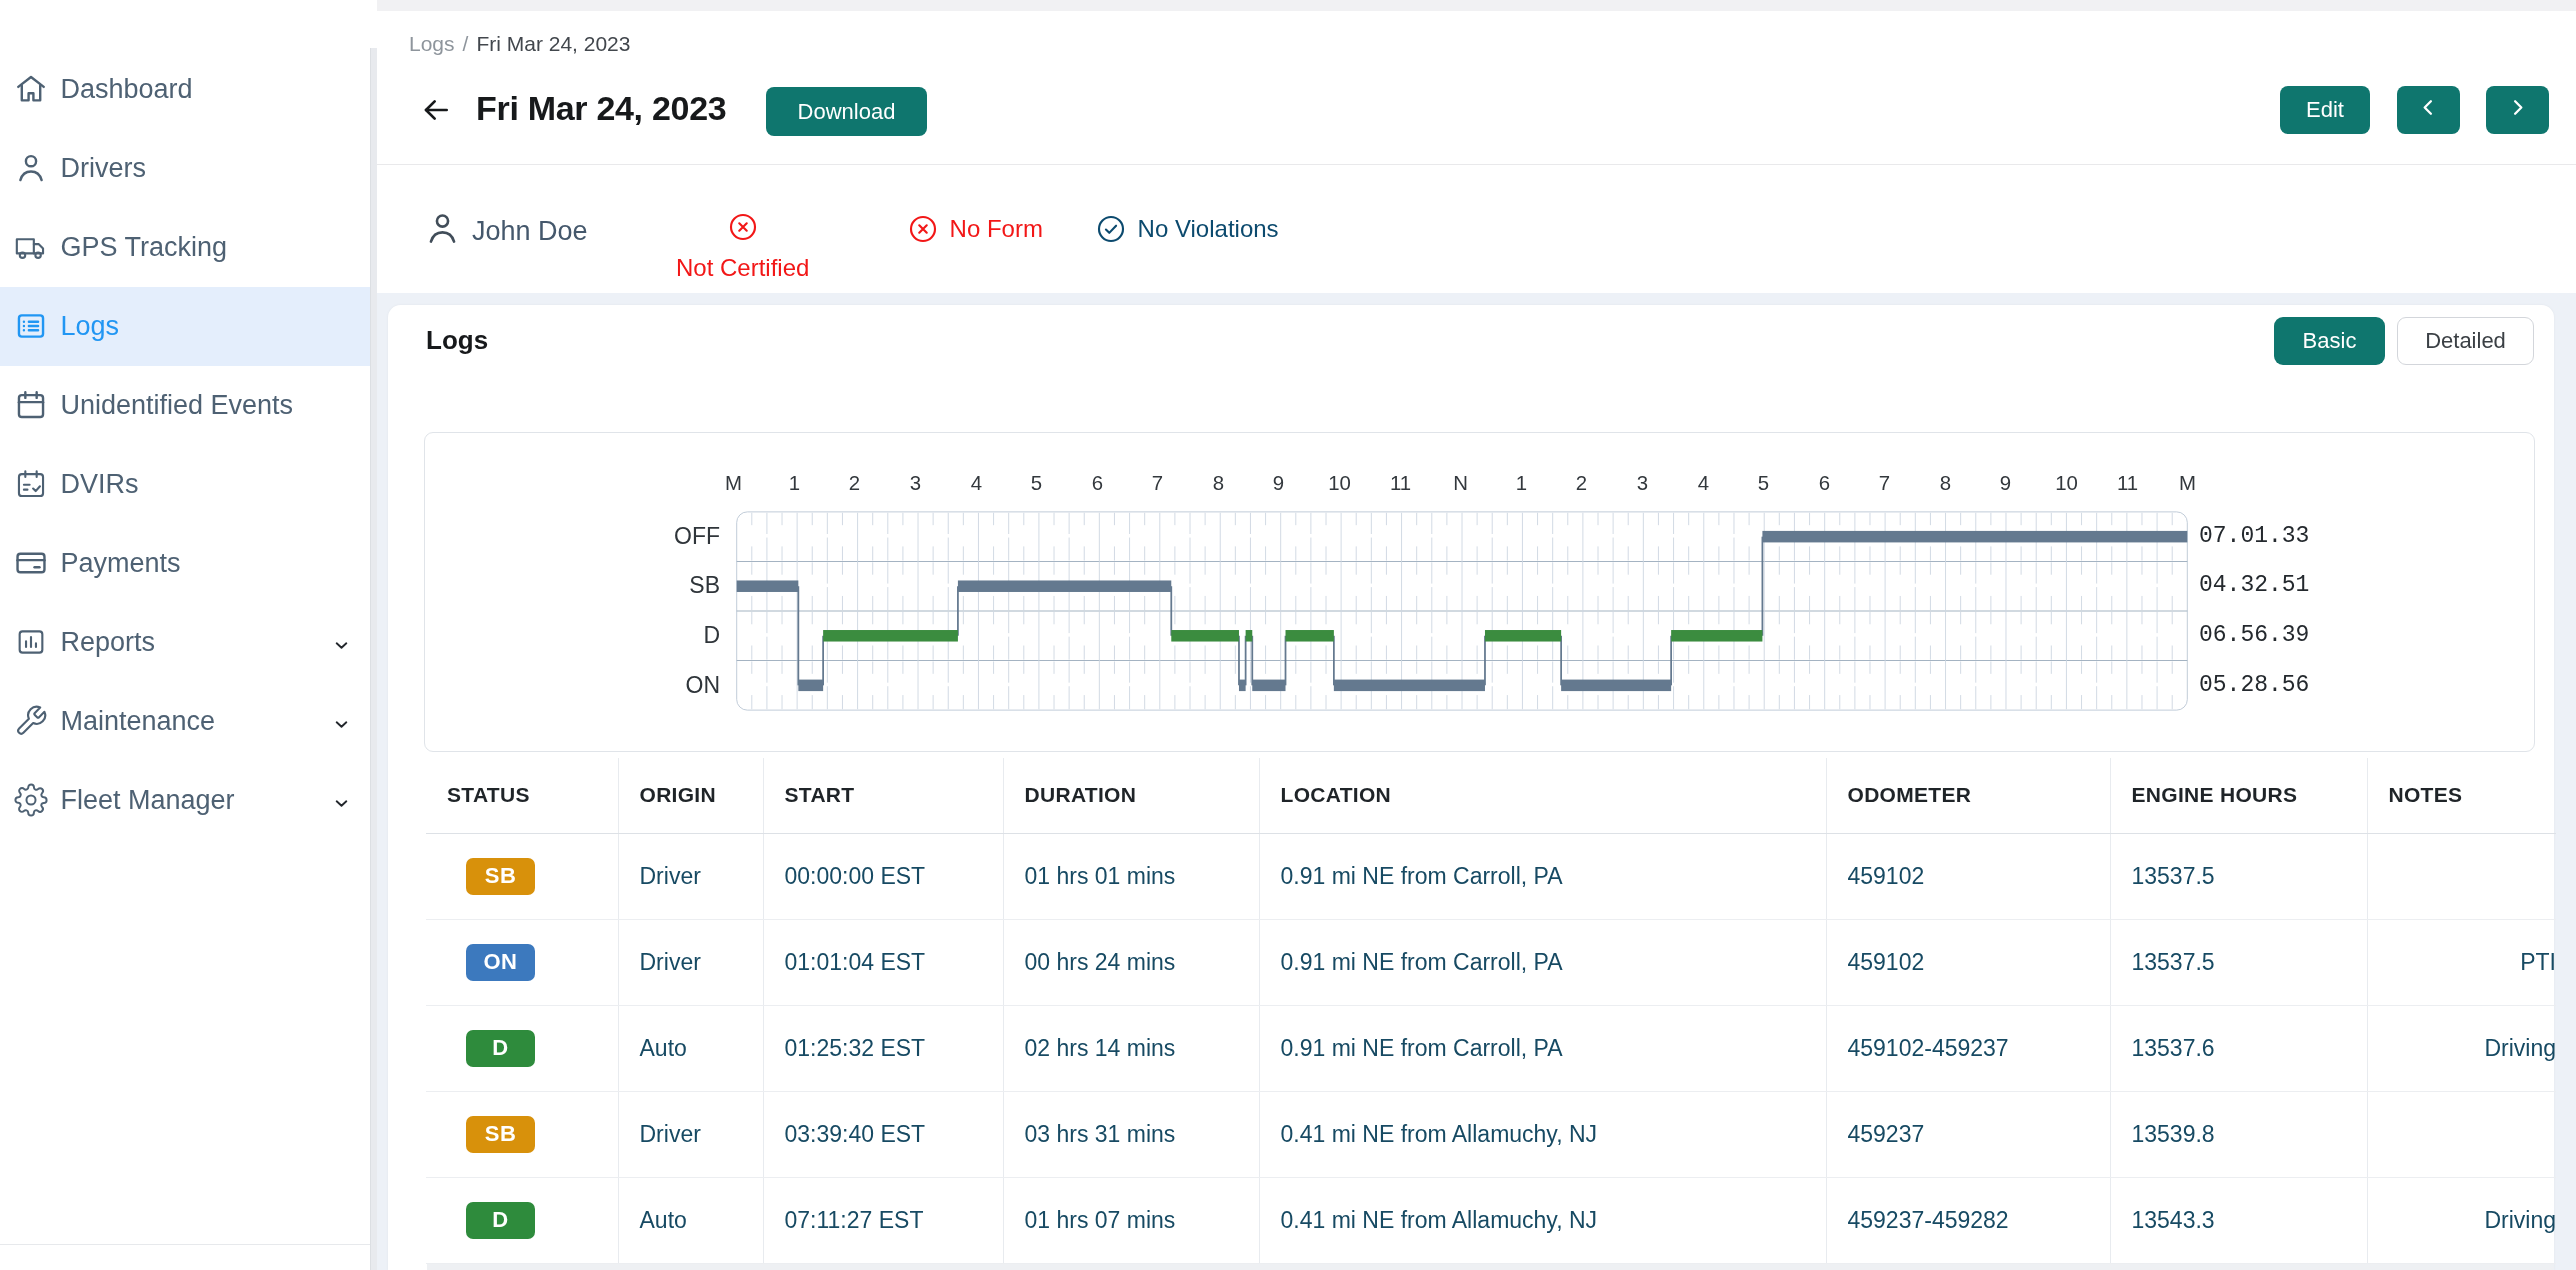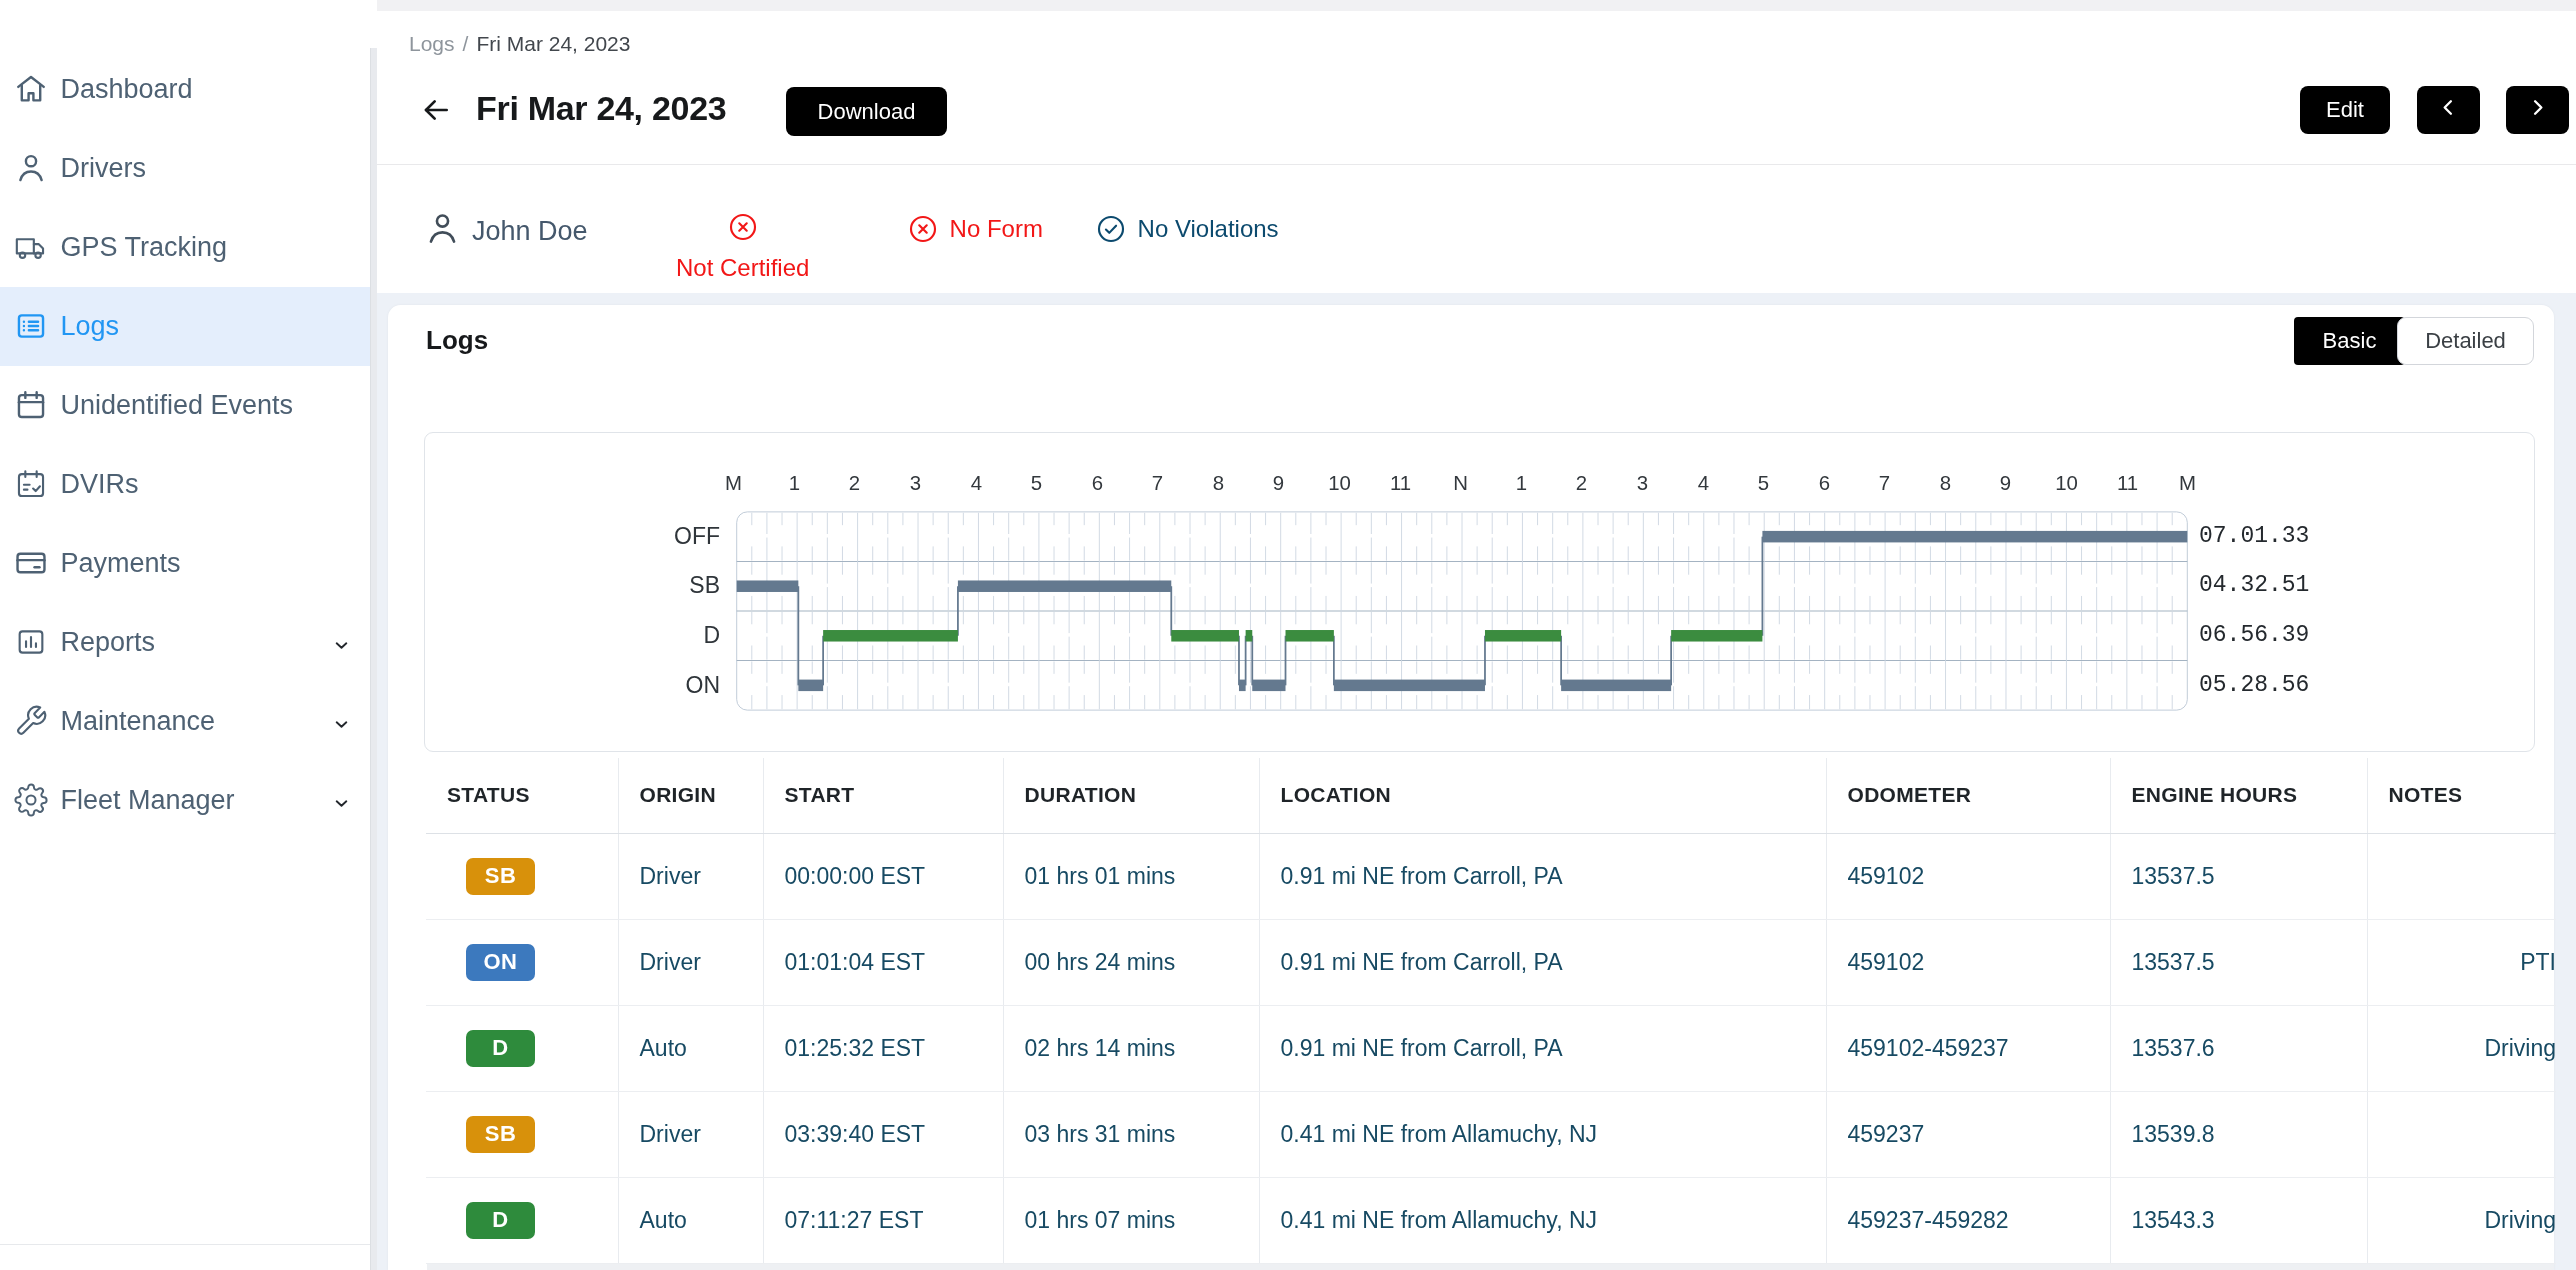--- a/index.html
+++ b/index.html
@@ -24,21 +24,21 @@
   
   .topstrip{left:377px;top:0;width:2199px;height:10.6px;background:#f1f1f3;}
   .breadcrumb{left:409px;top:32px;font-size:21px;color:#8e959c;display:flex;gap:8px;}
   .breadcrumb .crumb-link{color:#8e959c;cursor:pointer;}
   .breadcrumb .crumb-cur{color:#42474d;}
   .back-btn{left:420px;top:91px;width:35px;height:37px;color:#17191b;cursor:pointer;}
   .back-btn svg{width:32px;height:32px;margin-top:2.7px;}
   .page-title{left:476px;top:89px;font-size:34px;font-weight:700;color:#17191b;letter-spacing:-0.3px;}
   .btn{display:flex;align-items:center;justify-content:center;box-sizing:border-box;border-radius:8px;
        font-size:22px;cursor:pointer;border:none;font-family:inherit;}
-  .btn-blue{background:#000000;color:#ffffff;margin-left:20px;}
+  .btn-blue{background:#0f766e;color:#ffffff;}
   .download-btn{left:766px;top:87px;width:161px;height:49px;}
   .edit-btn{left:2280px;top:86px;width:90px;height:48px;}
   .nav-arrow{width:63px;height:48px;}
   .prev-btn{left:2397px;top:86px;}
   .next-btn{left:2486px;top:86px;}
   .nav-arrow svg{width:23px;height:23px;}
   .header-divider{left:377px;top:164px;width:2199px;height:0.9px;background:#e9e9eb;}
 
   
   .driver-icon{left:424px;top:210px;width:37px;height:37px;color:#414d59;}
@@ -48,21 +48,21 @@
   .status-item .sico{width:32px;height:32px;}
   .status-item .sico svg{width:32px;height:32px;}
   .status-error{color:#f21717;}
   .status-ok{color:#0c4a6e;}
 
   
   .content-bg{left:377px;top:293px;width:2199px;height:978px;background:#edf1f7;}
   .card{left:388px;top:305px;width:2166px;height:965px;background:#ffffff;border-radius:12.4px 12.4px 0 0;
         box-shadow:0 0.9px 2.7px rgba(16,24,40,0.05);}
   .logs-title{left:426px;top:325px;font-size:26px;font-weight:700;color:#17191b;}
-  .toggle-basic{left:2274px;top:317px;width:111px;height:48px;border-radius:4px;}
+  .toggle-basic{left:2274px;top:317px;width:111px;height:48px;border-radius:9px;}
   .toggle-detailed{left:2397px;top:317px;width:137px;height:48px;border-radius:9px;background:#ffffff;
                    border:0.9px solid #d3d6db;color:#3b4045;}
 
   
   .chart-panel{left:424px;top:432px;width:2111px;height:320px;background:#ffffff;border:0.9px solid #e0e4e9;
                border-radius:9px;box-sizing:border-box;}
   .hour-label{position:absolute;top:39px;width:39px;text-align:center;font-size:20.4px;font-weight:500;color:#33383d;}
   .row-label{position:absolute;left:0;width:295px;text-align:right;font-size:23px;font-weight:500;color:#2f353a;}
   .row-total{position:absolute;left:1774px;font-size:23px;font-weight:500;color:#24292e;font-family:Liberation Mono, monospace;}
   #grid-svg{position:absolute;left:309px;top:78px;overflow:visible;}

